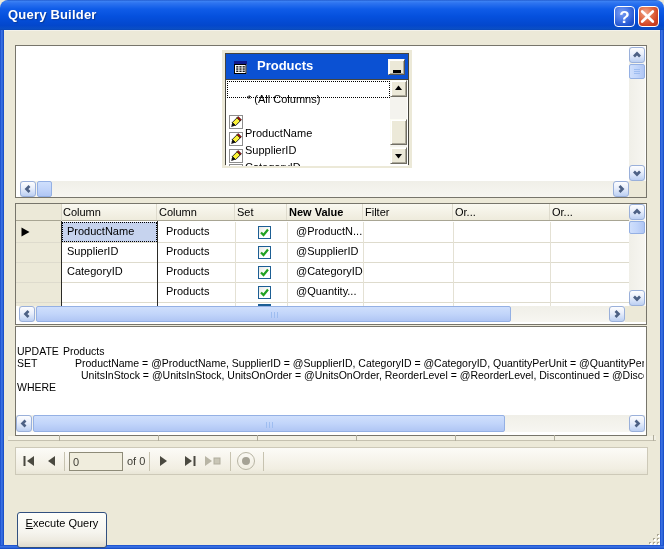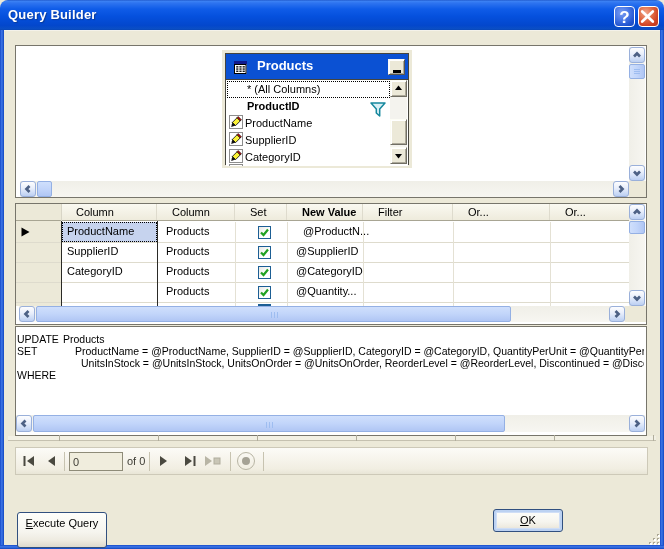--- a/index.html
+++ b/index.html
@@ -31,26 +31,26 @@
      background:linear-gradient(180deg,#cfdffc 0%,#c2d5fa 50%,#b0c6f4 100%);}
   .sbthumbv{box-sizing:border-box;border:1px solid #94b0e4;border-radius:2px;
      background:linear-gradient(90deg,#cfdffc 0%,#c2d5fa 50%,#b0c6f4 100%);}
   svg{display:block;}
   
   #pwin{left:222px;top:50px;width:190px;height:118px;background:#ece9d8;}
   #pwinin{left:3px;top:3px;width:182px;height:110px;border:1px solid #46453e;background:#fff;}
   #pwtitle{left:0;top:0;width:182px;height:25px;background:#0b51d3;border-bottom:1px solid #46453e;}
   #pwbody{left:0;top:26px;width:182px;height:86px;background:#fff;overflow:hidden;}
   .prow{position:absolute;left:0;width:163px;height:17px;line-height:17px;}
-  .ptxt{position:absolute;left:19px;top:1px;}
+  .ptxt{position:absolute;left:19px;top:11px;}
   
   #cscroll{left:164px;top:0;width:17px;height:84px;background:#f4f3ee;}
   .cbtn{position:absolute;left:0;width:17px;height:17px;background:#ece9d8;
     border:1px solid;border-color:#fdfdf5 #716f64 #716f64 #fdfdf5;box-sizing:border-box;box-shadow:inset 1px 1px 0 #fff, inset -1px -1px 0 #aca899;}
-  .hdr{position:absolute;top:0;height:16px;line-height:16px;padding-left:15px;box-sizing:border-box;
+  .hdr{position:absolute;top:0;height:16px;line-height:16px;padding-left:2px;box-sizing:border-box;
        border-right:1px solid #dedbcd;}
   .cell{position:absolute;height:20px;line-height:19px;padding-left:5px;box-sizing:border-box;}
   .chk{position:absolute;width:13px;height:13px;box-sizing:border-box;border:1px solid #1c5e94;background:linear-gradient(135deg,#e7e7e2,#fff 60%);}
   
   .xpbtn{position:absolute;box-sizing:border-box;border:1px solid #31507f;border-radius:3px;
      background:linear-gradient(180deg,#fefefb 0%,#f6f5ef 55%,#eeebe1 80%,#ddd9cc 100%);
      text-align:center;font-size:11px;}
   
   #nav{left:15px;top:447px;width:633px;height:28px;border:1px solid #cdc9b8;box-sizing:border-box;
      background:linear-gradient(180deg,#fcfbf7,#f1eee2 80%,#e8e5d6);}
@@ -101,26 +101,20 @@
         <div class="abs" style="left:162px;top:5px;width:17px;height:16px;background:#ece9d8;border:1px solid;border-color:#fdfbf5 #5a574e #5a574e #fdfbf5;box-sizing:border-box;box-shadow:inset 1px 1px 0 #fff, inset -1px -1px 0 #aca899;">
           <div class="abs" style="left:4px;top:10px;width:8px;height:3px;background:#000;"></div>
         </div>
       </div>
       <div class="abs" id="pwbody">
 
         <div class="prow" style="top:0;">
           <div class="abs" style="left:1px;top:1px;width:161px;height:15px;border:1px dotted #000;"></div>
           <div class="ptxt" style="left:21px;">* (All Columns)</div>
         </div>
-        <div class="prow" style="top:17px;">
-          <div class="ptxt" style="left:21px;font-weight:bold;">ProductID</div>
-          <svg class="abs" style="left:144px;top:5px;" width="16" height="15" viewBox="0 0 16 15">
-            <path d="M1 1 H15 L9.7 7 V14 L6.3 11 V7 Z" fill="#d8f0f6" stroke="#16889e" stroke-width="1.5" stroke-linejoin="round"></path>
-          </svg>
-        </div>
         <div class="prow" style="top:34px;">
           <svg class="abs" style="left:3px;top:1px;" width="14" height="14" viewBox="0 0 14 14">
             <rect x="0.5" y="0.5" width="13" height="13" fill="#fff" stroke="#8d8d8d" stroke-width="1"></rect>
             <g fill="#9a9a9a">
                 <rect x="2.6" y="6.8" width="1.2" height="1.2"></rect>
                 <rect x="4.8" y="6.8" width="1.2" height="1.2"></rect>
                 <rect x="2.6" y="9" width="1.2" height="1.2"></rect>
                 <rect x="4.8" y="9" width="1.2" height="1.2"></rect>
               </g>
             <polygon points="9.2,1.6 12.4,4.8 11.2,6 8,2.8" fill="#cc0a0a" stroke="#000" stroke-width="0.7"></polygon>
@@ -272,21 +266,21 @@
           <path d="M2 5.5 L4.5 8 L9 2.5" stroke="#21a121" stroke-width="2.2" fill="none"></path>
         </svg>
       </div>
     <div class="chk" style="left:242px;top:82px;">
         <svg width="11" height="11" viewBox="0 0 11 11">
           <path d="M2 5.5 L4.5 8 L9 2.5" stroke="#21a121" stroke-width="2.2" fill="none"></path>
         </svg>
       </div>
     <div class="abs" style="left:242px;top:100px;width:13px;height:2px;background:#1c5e94;"></div>
 
-    <div class="cell" style="left:275px;top:18px;margin-left:7px;">@ProductN...</div>
+    <div class="cell" style="left:275px;top:18px;">@ProductN...</div>
     <div class="cell" style="left:275px;top:38px;">@SupplierID</div>
     <div class="cell" style="left:275px;top:58px;">@CategoryID</div>
     <div class="cell" style="left:275px;top:78px;">@Quantity...</div>
   </div>
 
   <div class="abs sbtrackv" style="left:629px;top:204px;width:16px;height:102px;">
     <div class="abs sbbtn" style="left:0;top:0;width:16px;height:16px;">
       <svg width="14" height="14" viewBox="0 0 14 14">
           <path d="M4 8.5 L7 5.5 L10 8.5" stroke="#4d6185" stroke-width="2.7" fill="none"></path>
         </svg>
@@ -311,21 +305,21 @@
         </svg>
     </div>
     <div class="abs sbbtn" style="left:590px;top:0;width:16px;height:16px;">
       <svg width="14" height="14" viewBox="0 0 14 14">
           <path d="M5.5 4 L8.5 7 L5.5 10" stroke="#4d6185" stroke-width="2.7" fill="none"></path>
         </svg>
     </div>
   </div>
 
   <div class="abs pane" id="sqlpane">
-    <div class="abs" style="left:0;top:4px;width:628px;height:86px;overflow:hidden;white-space:nowrap;">
+    <div class="abs" style="left:0;top:16px;width:628px;height:86px;overflow:hidden;white-space:nowrap;">
       <div class="abs" style="left:1px;top:2px;">UPDATE</div>
       <div class="abs" style="left:47px;top:2px;">Products</div>
       <div class="abs" style="left:1px;top:14px;">SET</div>
       <div class="abs" style="left:59px;top:14px;">ProductName = @ProductName, SupplierID = @SupplierID, CategoryID = @CategoryID, QuantityPerUnit = @QuantityPerUnit,</div>
       <div class="abs" style="left:65px;top:26px;">UnitsInStock = @UnitsInStock, UnitsOnOrder = @UnitsOnOrder, ReorderLevel = @ReorderLevel, Discontinued = @Discontinued</div>
       <div class="abs" style="left:1px;top:38px;">WHERE</div>
     </div>
   </div>
   <div class="abs sbtrack" style="left:16px;top:415px;width:629px;height:17px;">
     <div class="abs sbbtn" style="left:0;top:0;width:16px;height:17px;">
@@ -406,14 +400,13 @@
       <rect x="10" y="2" width="2" height="2"></rect>
         <rect x="10" y="6" width="2" height="2"></rect>
         <rect x="10" y="10" width="2" height="2"></rect>
       <rect x="6" y="6" width="2" height="2"></rect>
         <rect x="6" y="10" width="2" height="2"></rect>
       <rect x="2" y="10" width="2" height="2"></rect>
     </g>
   </svg>
 
   <div class="xpbtn" id="execbtn" style="left:17px;top:512px;width:90px;height:36px;line-height:20px;"><u>E</u>xecute Query</div>
-  <div class="xpbtn" id="okbtn" style="left:493px;top:509px;width:70px;height:23px;line-height:21px;box-shadow:inset 0 0 0 2px #bcd2f2, inset 0 0 0 3px #cfdef6;"><u>O</u>K</div>
 </div>
 
 </body></html>

